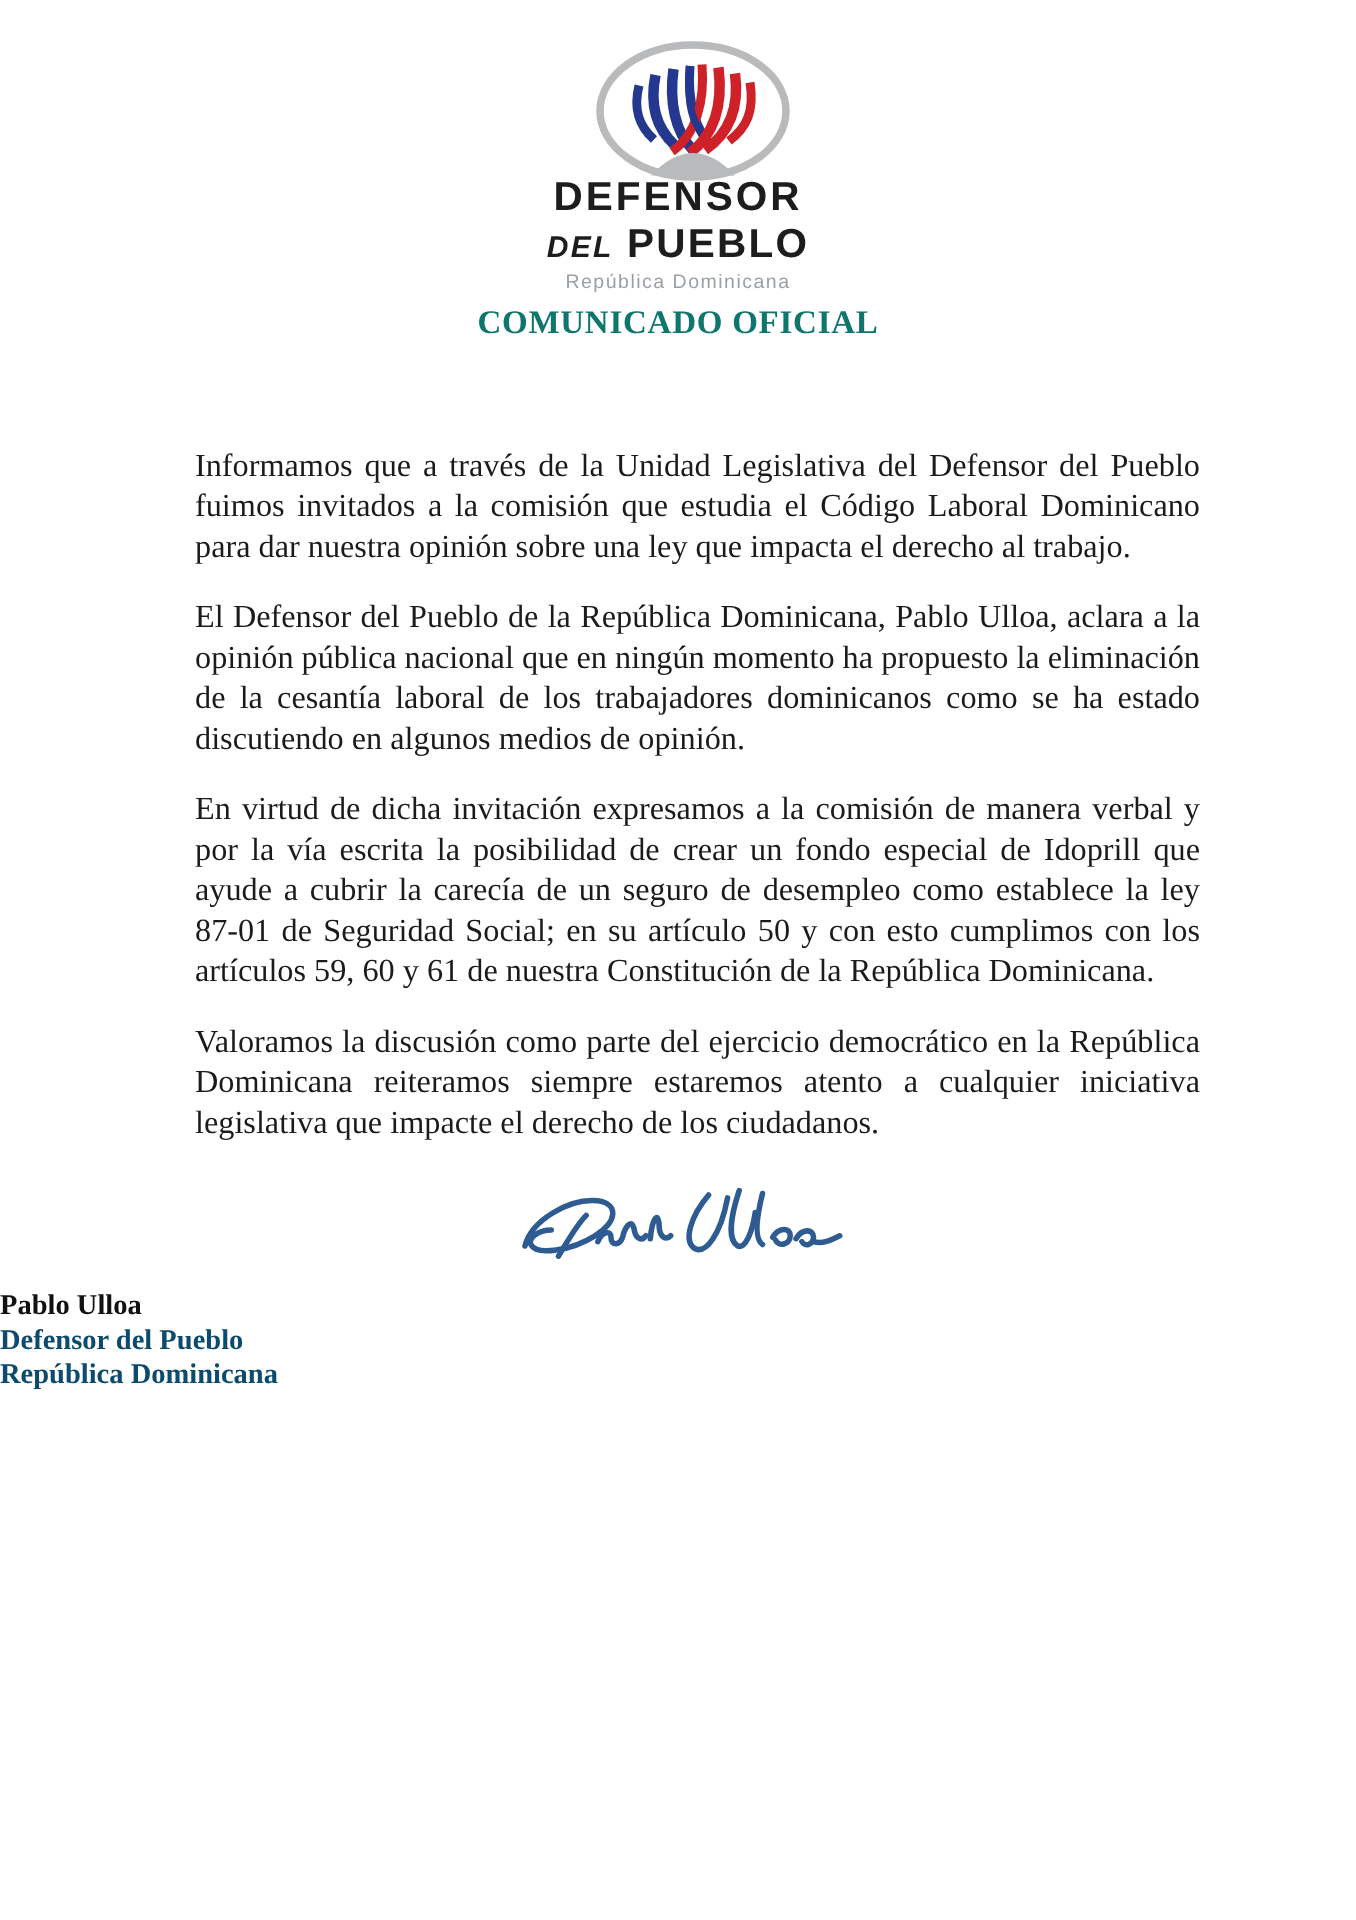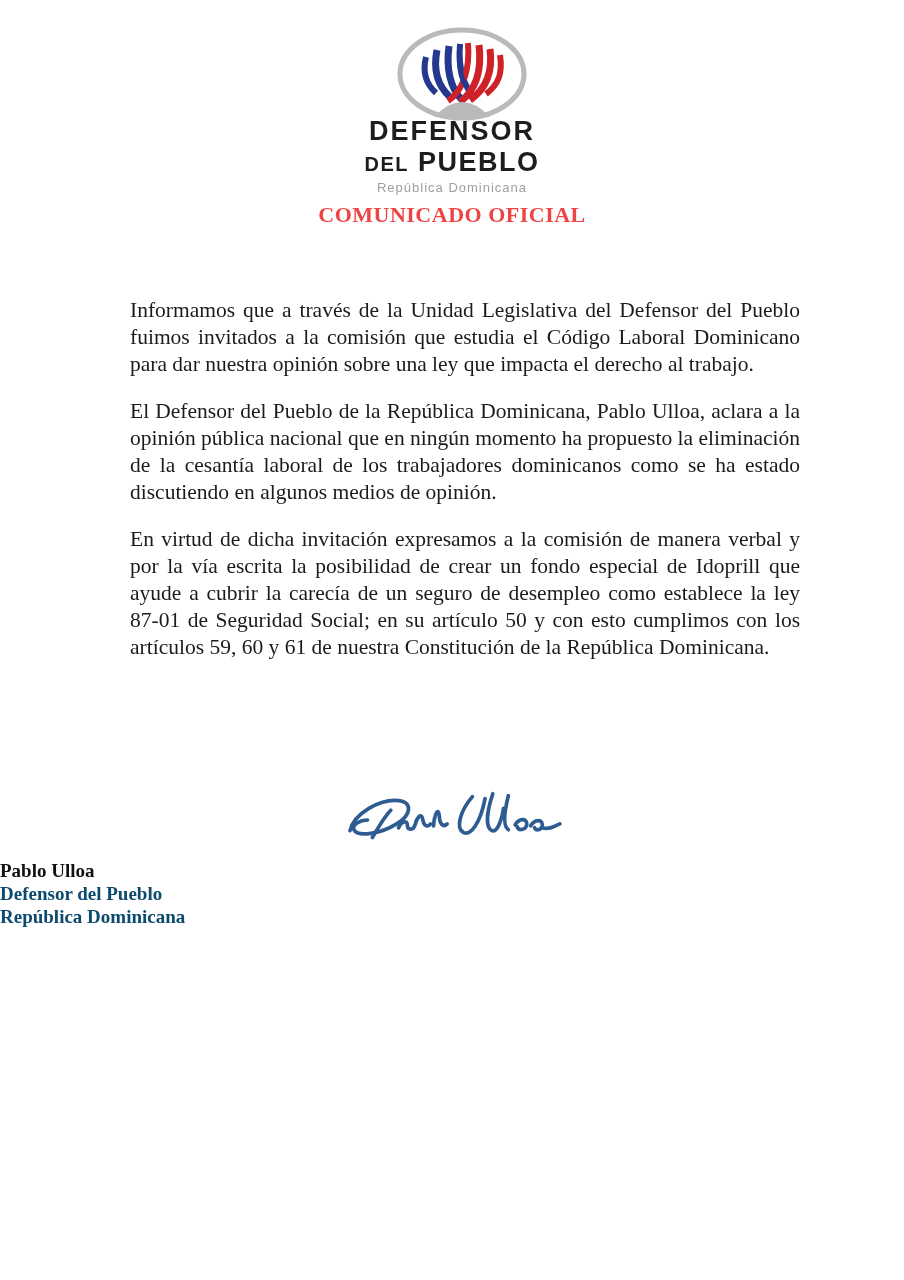--- a/index.html
+++ b/index.html
@@ -16,25 +16,25 @@
   .emblem{position:absolute;top:27px;left:396px;width:132px;height:98px;}
   .ring{fill:none;stroke:var(--ring-gray,#b9babc);stroke-width:5;}
   .dome{fill:var(--ring-gray,#b9babc);stroke:none;}
   .stripe{fill:none;stroke-linecap:butt;}
   .stripe-blue{stroke:var(--logo-blue,#24388f);}
   .stripe-red{stroke:var(--logo-red,#cf2128);}
   .logo-text{position:absolute;top:118px;left:0;width:904px;text-align:center;
     font-family:"Liberation Sans", sans-serif;line-height:1;}
   .logo-line1{font-size:27px;font-weight:700;letter-spacing:2px;color:#1d1d1f;}
   .logo-line2{margin-top:4px;font-weight:700;color:#1d1d1f;letter-spacing:1.5px;font-size:27px;}
-  .logo-line2 .small{font-size:20px;}
+  .logo-line2 .small{font-size:20px;font-style:italic;}
   .logo-sub{margin-top:5px;font-size:13px;letter-spacing:1px;color:var(--sub-gray,#9ba0a4);font-weight:400;}
   
   .doc-title{position:absolute;top:202px;left:0;width:904px;text-align:center;
-    font-size:22px;font-weight:700;letter-spacing:0.5px;color:#ef4444;}
+    font-size:22px;font-weight:700;letter-spacing:0.5px;color:#0f766e;}
   
   .doc-body{position:absolute;top:297px;left:130px;width:670px;
     font-size:21.5px;line-height:27px;text-align:justify;}
   .doc-body p{margin:0 0 20px 0;padding:0;}
   
   .sig-block{position:absolute;top:785px;left:0;width:904px;text-align:left;}
   .sig-svg{display:block;margin:0 auto;}
   .sig-path{fill:none;stroke:var(--ink,#2e5c92);stroke-width:3.8;stroke-linecap:round;stroke-linejoin:round;}
   .sig-name{margin-top:6px;font-size:19px;font-weight:700;line-height:23px;color:#111;}
   .sig-role{font-size:19px;line-height:23px;color:#0c4a6e;font-weight:bold;}
@@ -67,20 +67,21 @@
     <div class="logo-line2"><span class="small">DEL</span> <span>PUEBLO</span></div>
     <div class="logo-sub">República Dominicana</div>
   </div>
 
   <div class="doc-title">COMUNICADO OFICIAL</div>
 
   <div class="doc-body">
     <p>Informamos que a través de la Unidad Legislativa del Defensor del Pueblo fuimos invitados a la comisión que estudia el Código Laboral Dominicano para dar nuestra opinión sobre una ley que impacta el derecho al trabajo.</p>
     <p>El Defensor del Pueblo de la República Dominicana, Pablo Ulloa, aclara a la opinión pública nacional que en ningún momento ha propuesto la eliminación de la cesantía laboral de los trabajadores dominicanos como se ha estado discutiendo en algunos medios de opinión.</p>
     <p>En virtud de dicha invitación expresamos a la comisión de manera verbal y por la vía escrita la posibilidad de crear un fondo especial de Idoprill que ayude a cubrir la carecía de un seguro de desempleo como establece la ley 87-01 de Seguridad Social; en su artículo 50 y con esto cumplimos con los artículos 59, 60 y 61 de nuestra Constitución de la República Dominicana.</p>
+    <p>Valoramos la discusión como parte del ejercicio democrático en la República Dominicana reiteramos siempre estaremos atento a cualquier iniciativa legislativa que impacte el derecho de los ciudadanos.</p>
   </div>
 
   <div class="sig-block">
     <svg class="sig-svg" viewBox="0 0 230 70" width="230" height="68" aria-hidden="true">
       <path class="sig-path" d="M 10,47 C 14,30 40,14 60,16 C 74,18 74,30 58,40 C 42,50 18,54 14,46 C 12,41 20,36 28,36"></path>
       <path class="sig-path" d="M 33,54 C 40,42 46,32 52,26"></path>
       <path class="sig-path" d="M 60,44 C 63,37 69,36 69,41 C 69,47 75,47 77,41 C 78,36 83,26 85,36 C 86,42 90,44 93,40"></path>
       <path class="sig-path" d="M 96,42 C 97,30 101,22 102,32 C 102,40 106,44 110,40"></path>
       <path class="sig-path" d="M 136,12 C 124,26 118,44 127,49 C 134,52 144,40 149,14"></path>
       <path class="sig-path" d="M 157,9 C 151,27 149,43 156,47 C 161,49 166,38 168,24"></path>

